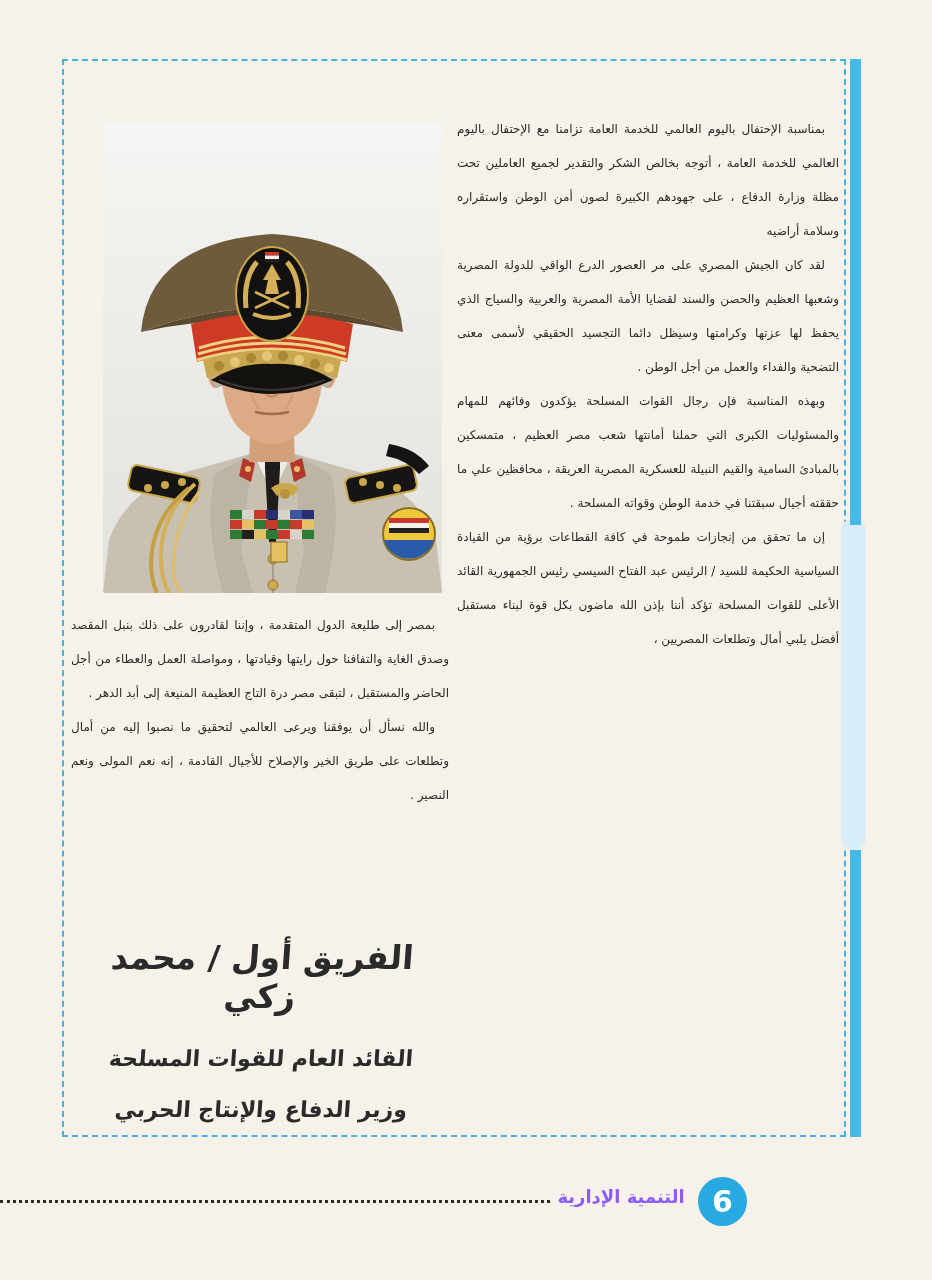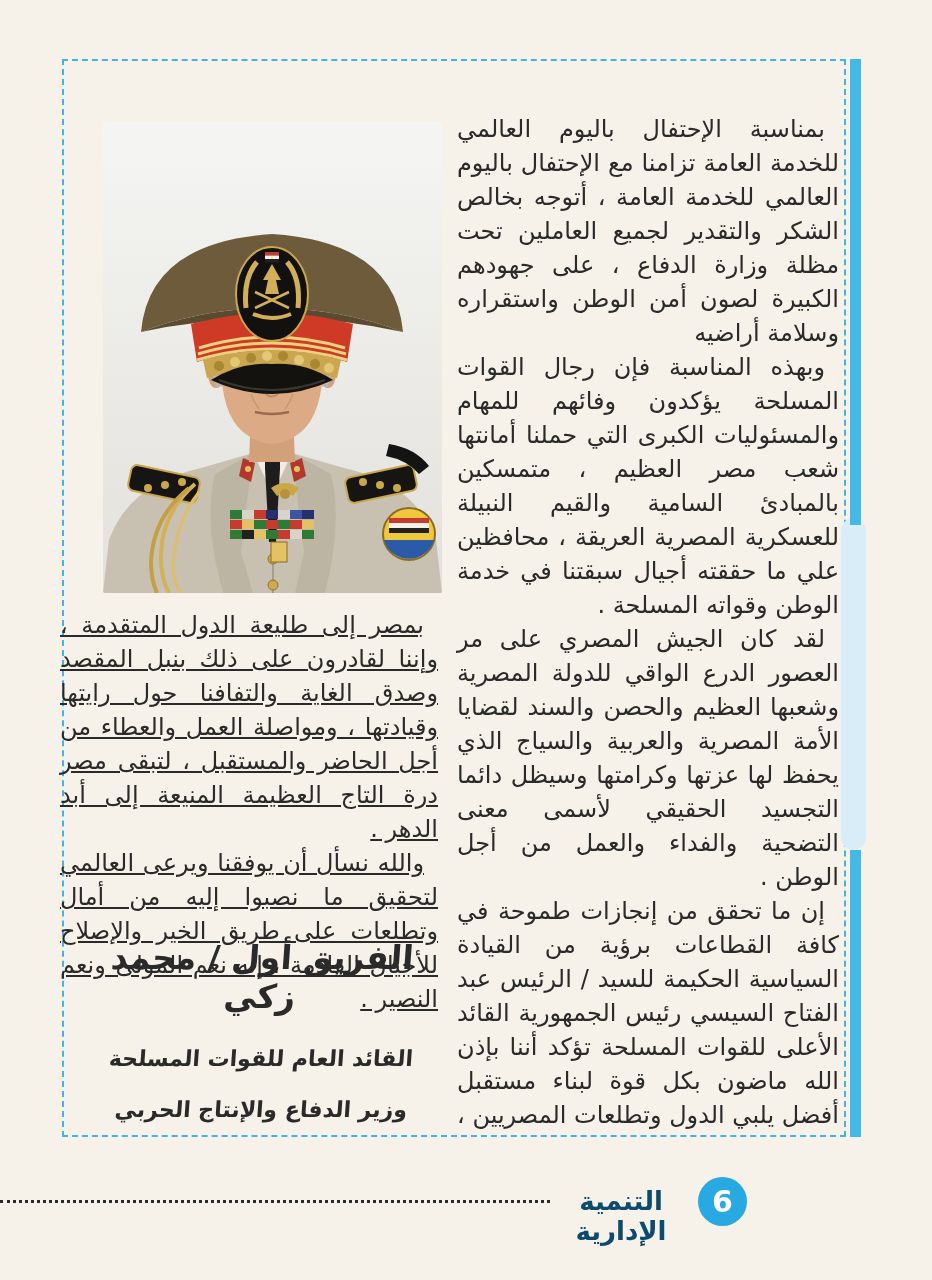--- a/index.html
+++ b/index.html
@@ -42,27 +42,27 @@
     position:absolute;left:103px;top:122px;width:339px;height:471px;
     margin:0;overflow:hidden;border-radius:2px;
   }
   .photo svg{display:block;width:100%;height:100%;}
 
   
   .col{position:absolute;direction:rtl;}
   .col p{
     margin:0;
     text-align:justify;
-    font-size:24px;
+    font-size:12px;
     line-height:34px;
     text-indent:14px;
     color:var(--ink);
   }
   .col-right{left:457px;top:112px;width:382px;}
-  .col-left{left:60px;top:608px;width:378px;text-decoration:underline;}
+  .col-left{left:71px;top:608px;width:378px;}
 
   
   .signature{
     position:absolute;left:72px;top:938px;width:378px;
     direction:rtl;text-align:center;
   }
   .sig-name{
     font-size:33px;font-weight:bold;letter-spacing:1px;
     margin-bottom:30px;transform:skewX(-4deg);
   }
@@ -71,21 +71,21 @@
   }
 
   
   .dotted-line{
     position:absolute;left:0;top:1200px;width:550px;height:0;
     border-top:3px dotted #2b2b2b;
   }
   .section-label{
     position:absolute;left:548px;top:1186px;width:146px;
     direction:rtl;text-align:center;
-    font-size:26px;font-weight:bold;color:#0c4a6e;
+    font-size:18px;font-weight:bold;color:#8b5cf6;
   }
   .page-circle{
     position:absolute;left:698px;top:1177px;width:49px;height:49px;
     background:var(--accent);border-radius:50%;
     display:flex;align-items:center;justify-content:center;
     color:#ffffff;font-size:30px;font-weight:bold;
   }
 </style>
 </head>
 <body>
@@ -232,23 +232,23 @@
       <rect x="162" y="137" width="14" height="3.5" fill="#23211e"></rect>
       <path d="M169,142 L178,158 L173,158 L176,172 L162,172 L165,158 L160,158 Z" fill="#d2af58"></path>
       <line x1="152" y1="186" x2="186" y2="170" stroke="#d2af58" stroke-width="2.5"></line>
       <line x1="186" y1="186" x2="152" y2="170" stroke="#d2af58" stroke-width="2.5"></line>
       <path d="M150,192 Q169,200 188,192" fill="none" stroke="#d2af58" stroke-width="4"></path>
     </svg>
   </figure>
 
   <div class="col col-right">
     <p>بمناسبة الإحتفال باليوم العالمي للخدمة العامة تزامنا مع الإحتفال باليوم العالمي للخدمة العامة ، أتوجه بخالص الشكر والتقدير لجميع العاملين تحت مظلة وزارة الدفاع ، على جهودهم الكبيرة لصون أمن الوطن واستقراره وسلامة أراضيه</p>
+    <p>لقد كان الجيش المصري على مر العصور الدرع الواقي للدولة المصرية وشعبها العظيم والحصن والسند لقضايا الأمة المصرية والعربية والسياج الذي يحفظ لها عزتها وكرامتها وسيظل دائما التجسيد الحقيقي لأسمى معنى التضحية والفداء والعمل من أجل الوطن .</p>
     <p>وبهذه المناسبة فإن رجال القوات المسلحة يؤكدون وفائهم للمهام والمسئوليات الكبرى التي حملنا أمانتها شعب مصر العظيم ، متمسكين بالمبادئ السامية والقيم النبيلة للعسكرية المصرية العريقة ، محافظين علي ما حققته أجيال سبقتنا في خدمة الوطن وقواته المسلحة .</p>
-    <p>لقد كان الجيش المصري على مر العصور الدرع الواقي للدولة المصرية وشعبها العظيم والحصن والسند لقضايا الأمة المصرية والعربية والسياج الذي يحفظ لها عزتها وكرامتها وسيظل دائما التجسيد الحقيقي لأسمى معنى التضحية والفداء والعمل من أجل الوطن .</p>
-    <p>إن ما تحقق من إنجازات طموحة في كافة القطاعات برؤية من القيادة السياسية الحكيمة للسيد / الرئيس عبد الفتاح السيسي رئيس الجمهورية القائد الأعلى للقوات المسلحة تؤكد أننا بإذن الله ماضون بكل قوة لبناء مستقبل أفضل يلبي الدول وتطلعات المصريين ،</p>
+    <p>إن ما تحقق من إنجازات طموحة في كافة القطاعات برؤية من القيادة السياسية الحكيمة للسيد / الرئيس عبد الفتاح السيسي رئيس الجمهورية القائد الأعلى للقوات المسلحة تؤكد أننا بإذن الله ماضون بكل قوة لبناء مستقبل أفضل يلبي أمال وتطلعات المصريين ،</p>
   </div>
 
   <div class="col col-left">
     <p>بمصر إلى طليعة الدول المتقدمة ، وإننا لقادرون على ذلك بنبل المقصد وصدق الغاية والتفافنا حول رايتها وقيادتها ، ومواصلة العمل والعطاء من أجل الحاضر والمستقبل ، لتبقى مصر درة التاج العظيمة المنيعة إلى أبد الدهر .</p>
     <p>والله نسأل أن يوفقنا ويرعى العالمي لتحقيق ما نصبوا إليه من أمال وتطلعات على طريق الخير والإصلاح للأجيال القادمة ، إنه نعم المولى ونعم النصير .</p>
   </div>
 
   <div class="signature">
     <div class="sig-name">الفريق أول / محمد زكي</div>
     <div class="sig-title">القائد العام للقوات المسلحة</div>

